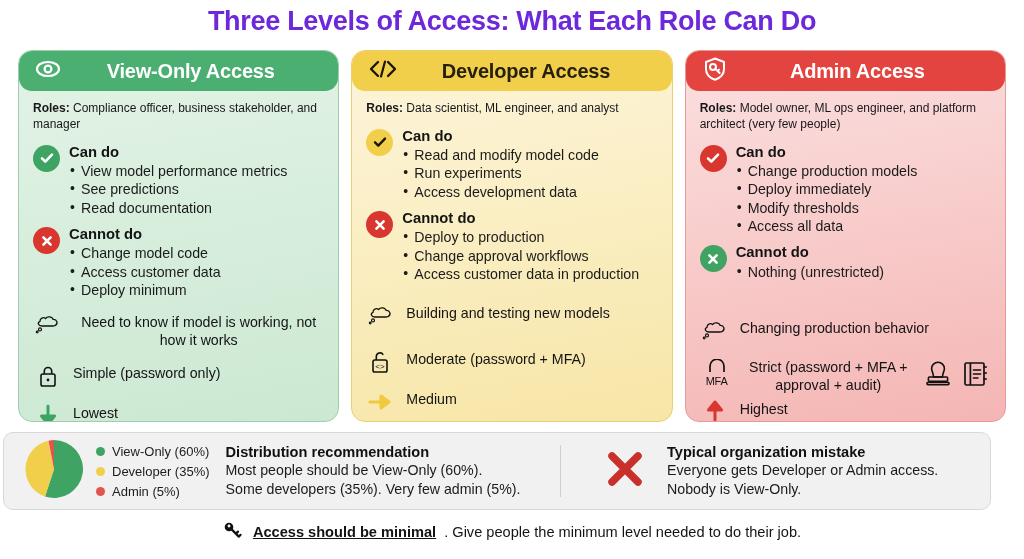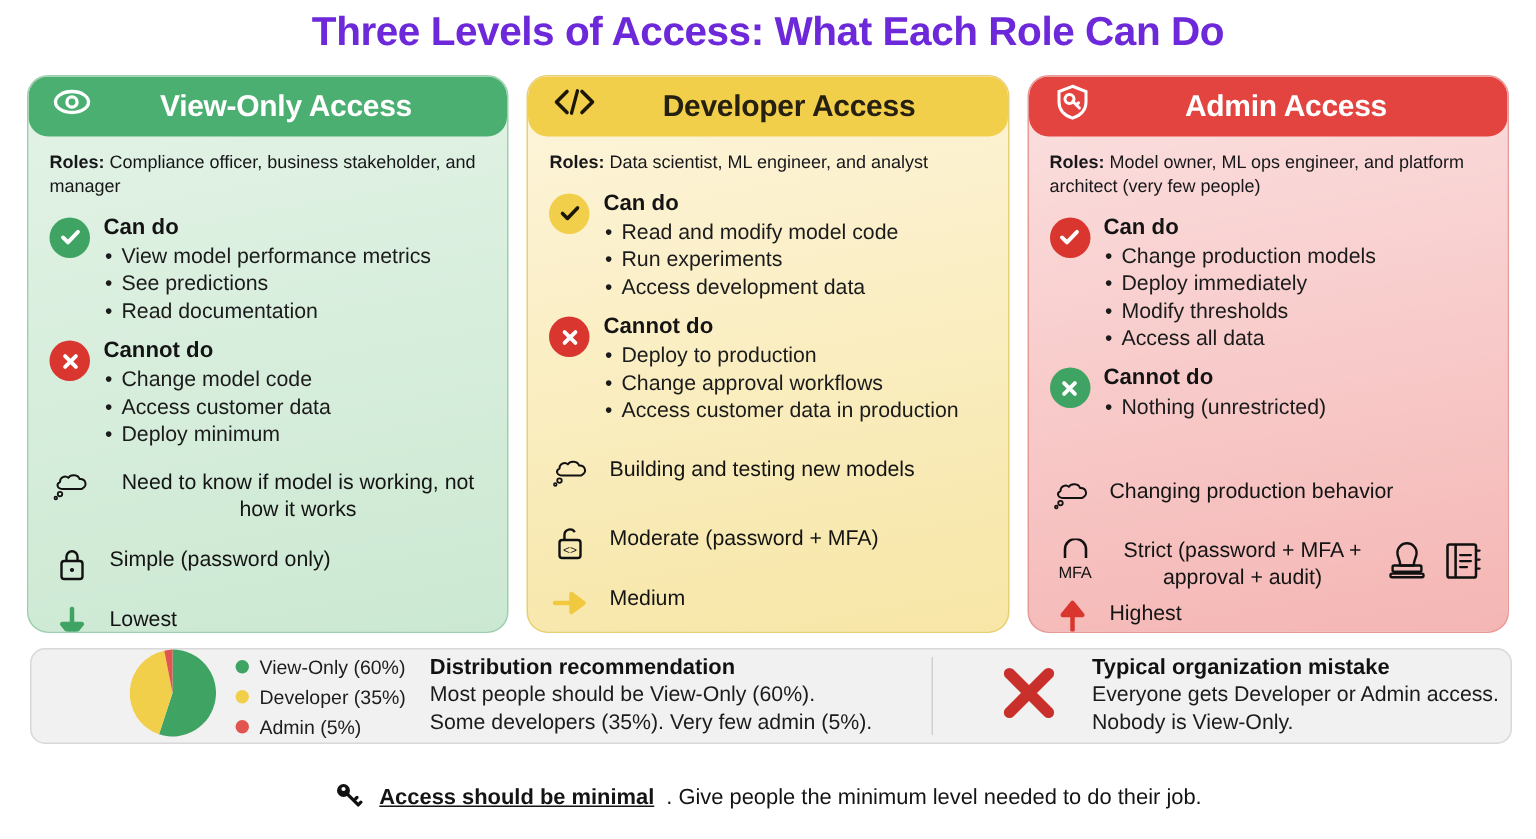--- a/index.html
+++ b/index.html
@@ -114,28 +114,27 @@
   .note-row .txt.bold { font-weight: normal; }
 
   .mfa-ic { position: relative; width: 34px; min-width:34px; text-align:center; }
   .mfa-ic .mfa-label { font-size: 11px; font-weight: 500; letter-spacing:-0.2px; display:block; margin-top:-2px; color:#111; }
 
   .extra-icons { display:flex; gap:8px; align-items:center; margin-left:auto; padding-right:2px; }
 
   
   .bottom-panel {
     position: absolute;
-    left: 20px; top: 432px;
-    width: 988px; height: 64px;
+    left: 3px; top: 432px;
+    width: 988px; height: 78px;
     background: #f1f1f1;
     border: 1px solid #d8d8d8;
     border-radius: 10px;
     display: flex;
     align-items: center;
-    padding-left: 44px;
   }
   .panel-left { display: flex; align-items: center; gap: 10px; padding-left: 18px; width: 556px; }
   .panel-divider { width: 1px; height: 52px; background: #d0d0d0; }
   .panel-right { display: flex; align-items: center; gap: 20px; padding-left: 42px; flex: 1; }
 
   .legend { display: flex; flex-direction: column; gap: 5px; }
   .legend-item { display: flex; align-items: center; gap: 7px; font-size: 13px; color:#1d1d1d; }
   .legend-dot { width: 9px; height: 9px; border-radius: 50%; }
 
   .rec-title { font-size: 14.6px; font-weight: bold; color: #111; margin-bottom: 1px; }

